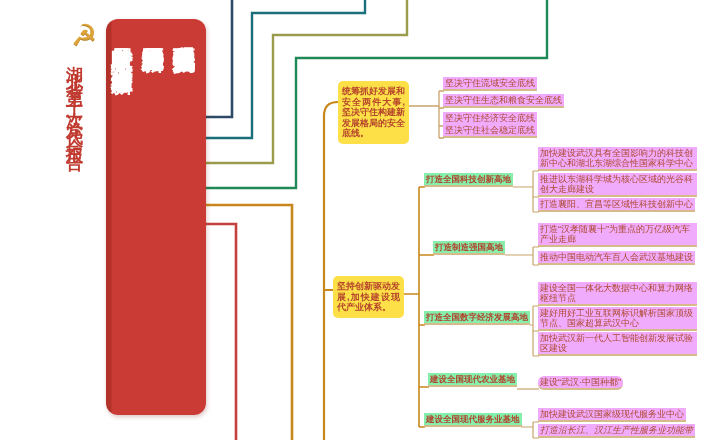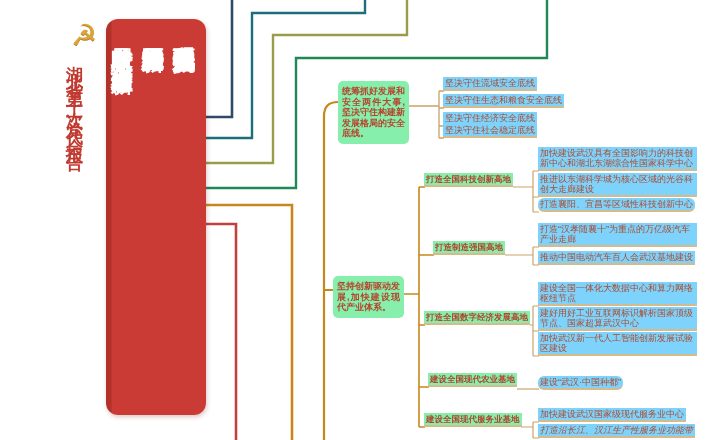--- a/index.html
+++ b/index.html
@@ -23,34 +23,34 @@
     position:absolute;left:106px;top:19px;width:100px;height:396px;
     background:linear-gradient(90deg,#b23129 0px,#b23129 5px,#cb3b35 6px);
     border-radius:12px;box-sizing:border-box;padding:12px 6px;
     writing-mode:vertical-rl;text-orientation:upright;
     color:#ffffff;font-weight:bold;font-size:22px;line-height:31px;
     box-shadow:1px 2px 4px rgba(120,30,25,.25);
   }
   .banner div{margin:0;}
   .topic{
     position:absolute;box-sizing:border-box;width:71px;
-    background:#86efac;border-radius:5px;padding:5px 4px;
+    background:#fde047;border-radius:5px;padding:5px 4px;
     color:#b5442c;font-weight:bold;font-size:9px;line-height:10.5px;
     text-align:justify;
   }
   .subnode{
     position:absolute;white-space:nowrap;
     font-size:8.5px;line-height:10px;font-weight:bold;color:#b0452e;
     background:#86efac;border-bottom:2px solid #d6ba8a;
     padding:1px 2px;box-sizing:content-box;
   }
   .leaf{
     position:absolute;
     font-size:9px;line-height:10px;color:#ae4a2f;
-    background:#7dd3fc;border-bottom:2px solid #d6ba8a;
+    background:#f0abfc;border-bottom:2px solid #d6ba8a;
     padding:1px 2px;
   }
   .leaf.wrap{width:155px;}
   .leaf.one{white-space:nowrap;}
 </style>
 </head>
 <body>
 
 <div class="canvas">
 
@@ -94,21 +94,21 @@
   <div class="topic" style="left:333px;top:276px;">坚持创新驱动发展,加快建设现代产业体系。</div>
 
   <div class="subnode" style="left:424px;top:173px;">打造全国科技创新高地</div>
   <div class="subnode" style="left:433px;top:241px;font-family:Liberation Serif, serif;">打造制造强国高地</div>
   <div class="subnode" style="left:424px;top:311px;">打造全国数字经济发展高地</div>
   <div class="subnode" style="left:428px;top:373px;">建设全国现代农业基地</div>
   <div class="subnode" style="left:424px;top:413px;">建设全国现代服务业基地</div>
 
   <div class="leaf wrap" style="left:538px;top:147px;">加快建设武汉具有全国影响力的科技创新中心和湖北东湖综合性国家科学中心</div>
   <div class="leaf wrap" style="left:538px;top:173px;">推进以东湖科学城为核心区域的光谷科创大走廊建设</div>
-  <div class="leaf one" style="left:538px;top:198px;border-radius:6px;">打造襄阳、宜昌等区域性科技创新中心</div>
+  <div class="leaf one" style="left:538px;top:198px;">打造襄阳、宜昌等区域性科技创新中心</div>
 
   <div class="leaf wrap" style="left:538px;top:223px;">打造“汉孝随襄十”为重点的万亿级汽车产业走廊</div>
   <div class="leaf one" style="left:538px;top:251px;">推动中国电动汽车百人会武汉基地建设</div>
 
   <div class="leaf wrap" style="left:538px;top:282px;">建设全国一体化大数据中心和算力网络枢纽节点</div>
   <div class="leaf wrap" style="left:538px;top:307px;">建好用好工业互联网标识解析国家顶级节点、国家超算武汉中心</div>
   <div class="leaf wrap" style="left:538px;top:332px;">加快武汉新一代人工智能创新发展试验区建设</div>
 
   <div class="leaf one" style="left:538px;top:376px;border-radius:6px;">建设“武汉·中国种都”</div>
 

